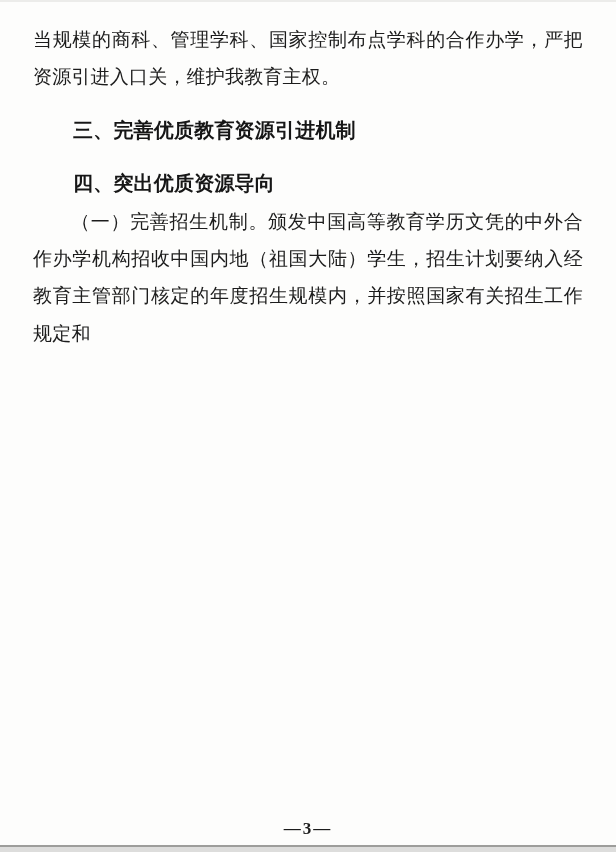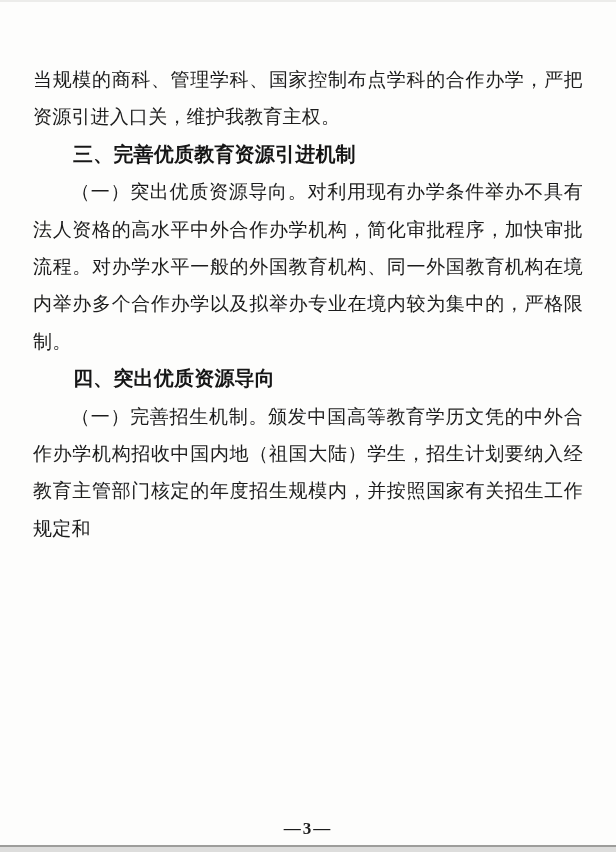--- a/index.html
+++ b/index.html
@@ -36,28 +36,28 @@
     line-height: 37.4px;
     text-align: justify;
     letter-spacing: 0.2px;
   }
   .body-text {
     font-weight: 400;
     text-indent: 2em;
   }
   .body-text.continuation {
     text-indent: 0;
-    margin-top: 40px;
   }
   .section-heading {
     font-family: "Liberation Sans", "DejaVu Sans", sans-serif;
     font-weight: 700;
     text-indent: 2em;
     font-size: 20px;
     color: #161616;
+    margin-top: 16px;
   }
   .page-number {
     position: absolute;
     bottom: 13px;
     left: 0;
     width: 100%;
     text-align: center;
     font-size: 17px;
     font-weight: 700;
     letter-spacing: 2px;
@@ -81,21 +81,20 @@
 <div class="page">
 
   <div class="scan-edge-top"></div>
 
   <div class="content">
 
     <p class="body-text continuation">当规模的商科、管理学科、国家控制布点学科的合作办学，严把资源引进入口关，维护我教育主权。</p>
 
     <p class="section-heading">三、完善优质教育资源引进机制</p>
 
-    <p class="body-text">（一）突出优质资源导向。对利用现有办学条件举办不具有法人资格的高水平中外合作办学机构，简化审批程序，加快审批流程。对办学水平一般的外国教育机构、同一外国教育机构在境内举办多个合作办学以及拟举办专业在境内较为集中的，严格限制。</p>
 
 
 
     <p class="section-heading">四、突出优质资源导向</p>
 
     <p class="body-text">（一）完善招生机制。颁发中国高等教育学历文凭的中外合作办学机构招收中国内地（祖国大陆）学生，招生计划要纳入经教育主管部门核定的年度招生规模内，并按照国家有关招生工作规定和</p>
 
   </div>
 
   <div class="page-number">—3—</div>

